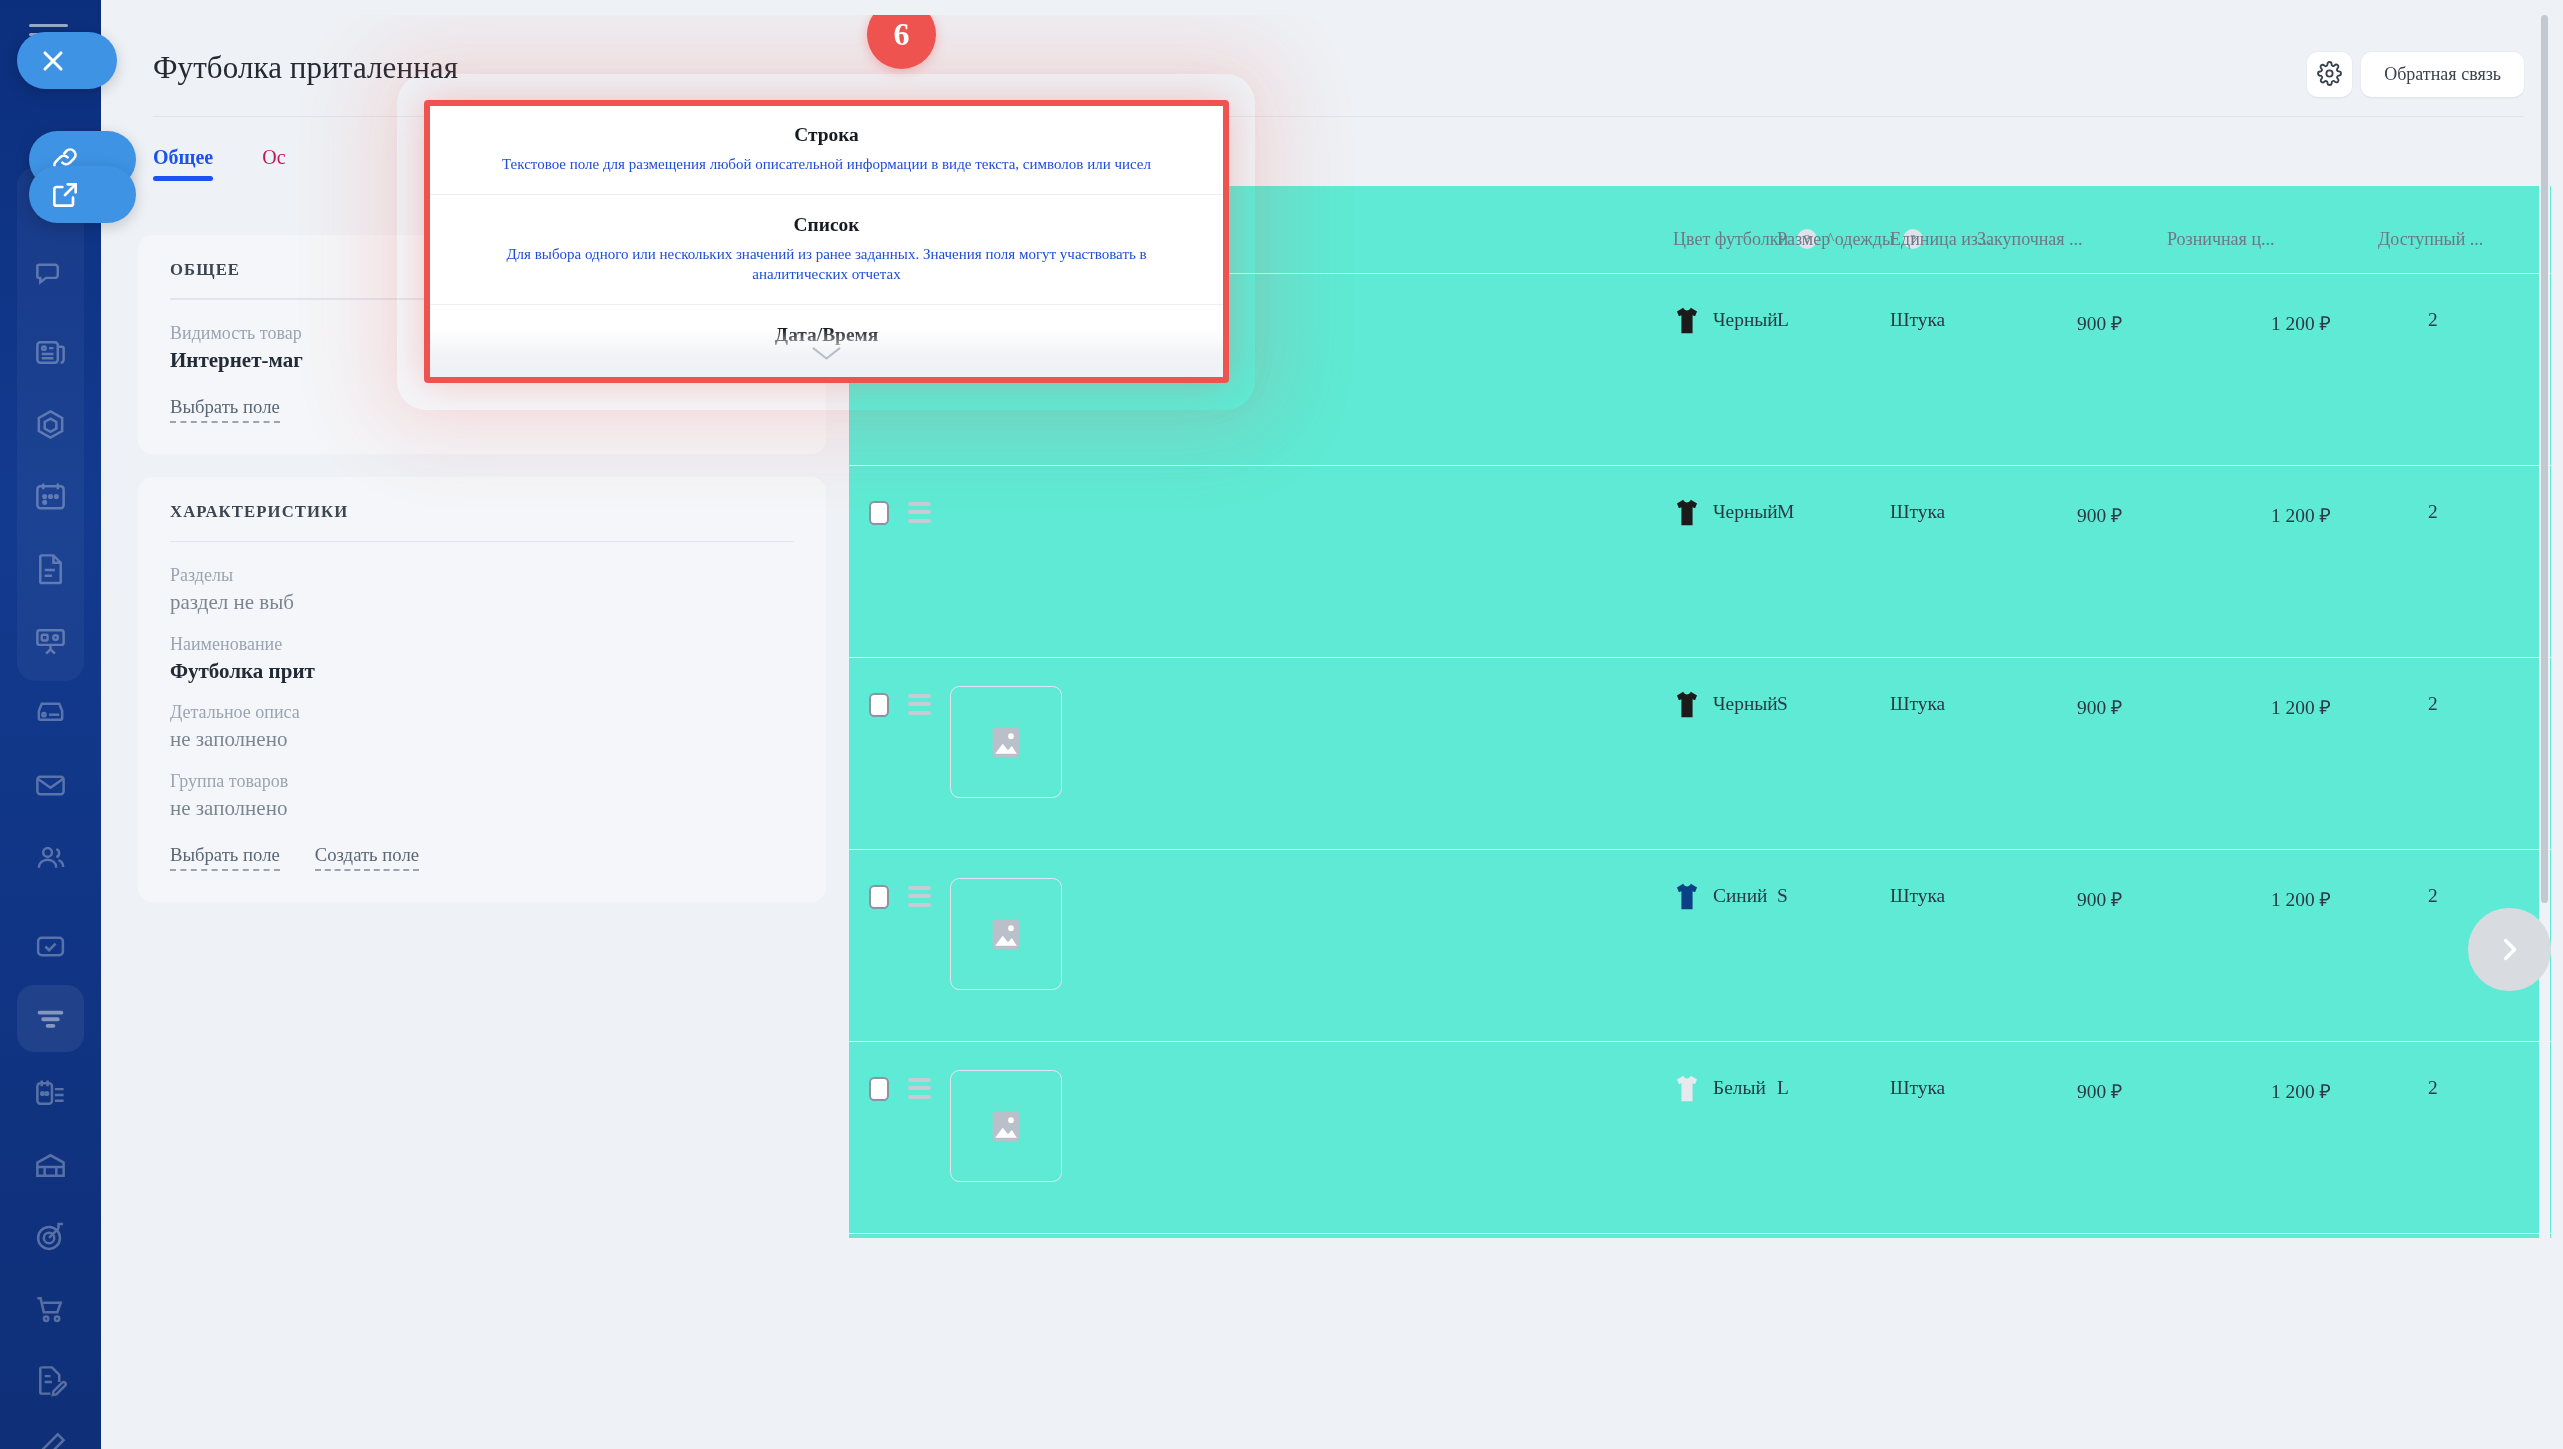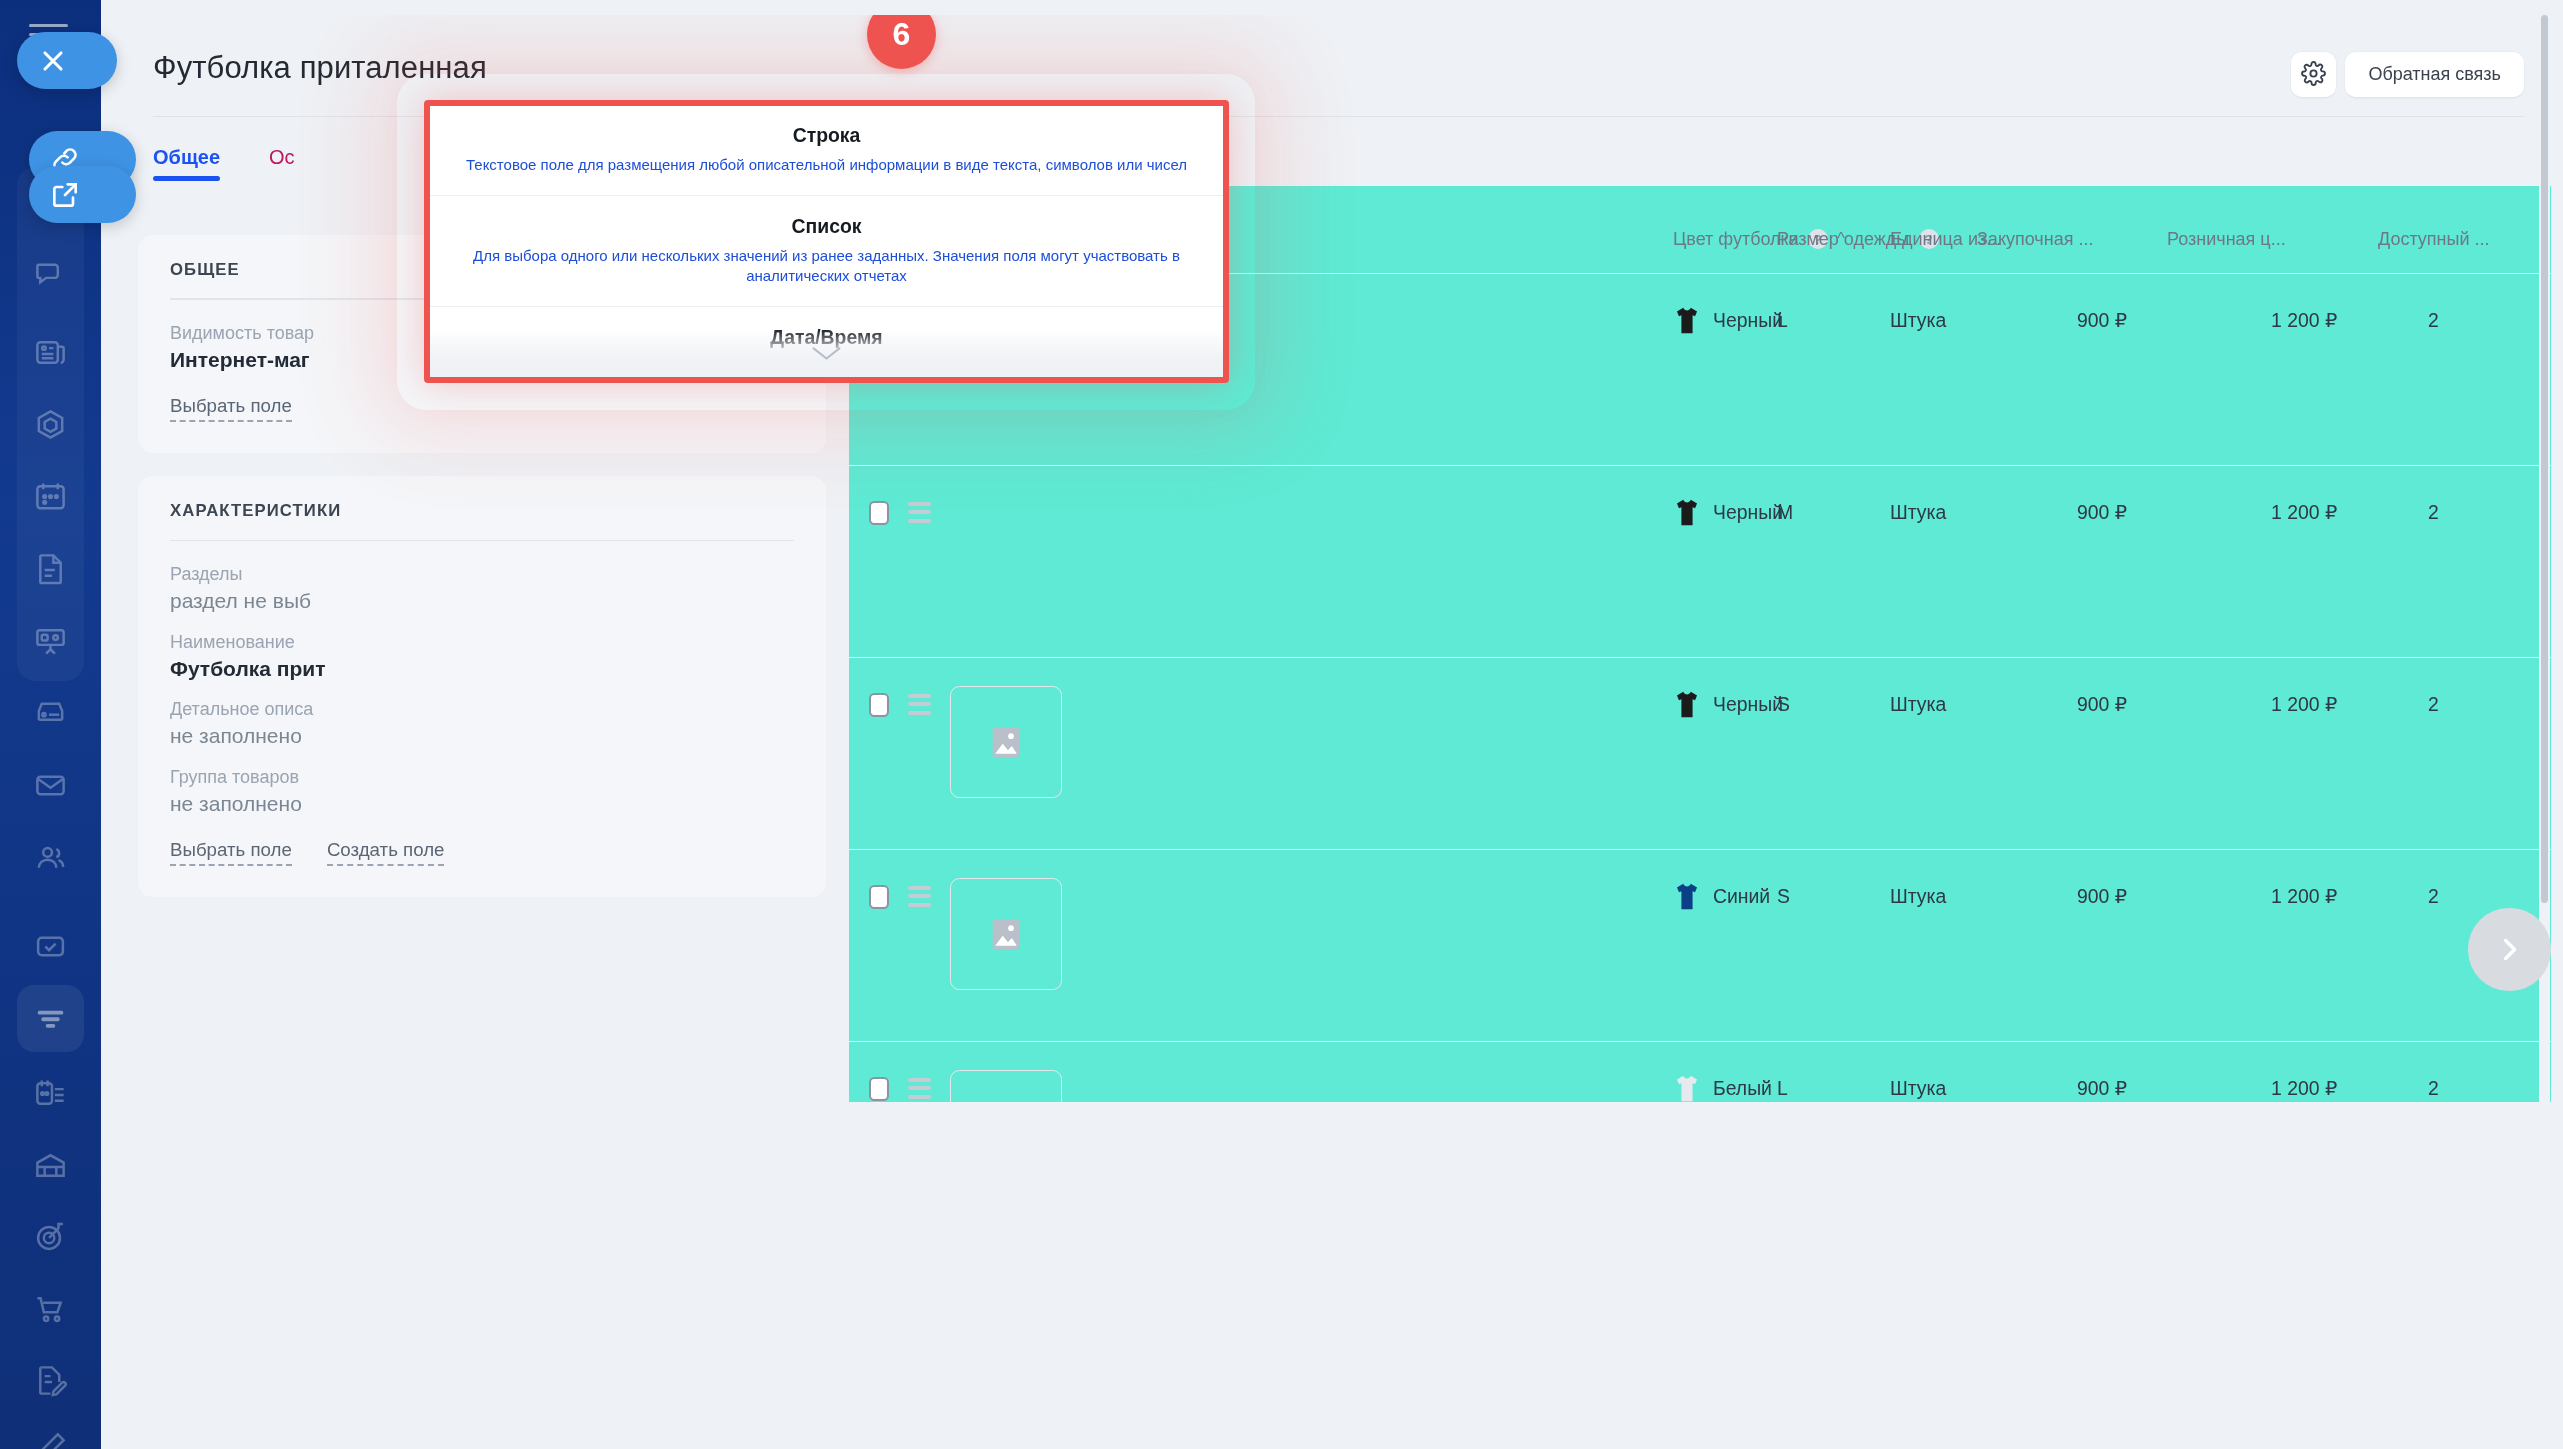--- a/index.html
+++ b/index.html
@@ -2,21 +2,21 @@
 <html style="font-size:10.7px"><head>
 <meta charset="utf-8">
 <style>
   * { box-sizing: border-box; margin: 0; padding: 0; }
   html, body {
     width: 2563px; height: 1450px;
     overflow: hidden;
     font-family: "Liberation Sans", "DejaVu Sans", sans-serif;
     background: #eef1f5;
   }
-  #root { position: relative; width: 2563px; height: 1102px; }
+  #root { position: relative; width: 2563px; height: 1238px; font-family: Liberation Serif, serif; }
 
   
   .sidebar {
     position: absolute; left: 0; top: 0; width: 101px; height: 1450px;
     background: linear-gradient(180deg, #0c2f7d 0%, #123a8f 35%, #0f2f78 100%);
     z-index: 5;
   }
   .sb-burger {
     position: absolute; left: 29px; top: 20px; width: 40px; height: 29px;
     display: flex; flex-direction: column; justify-content: center; gap: 6px;

